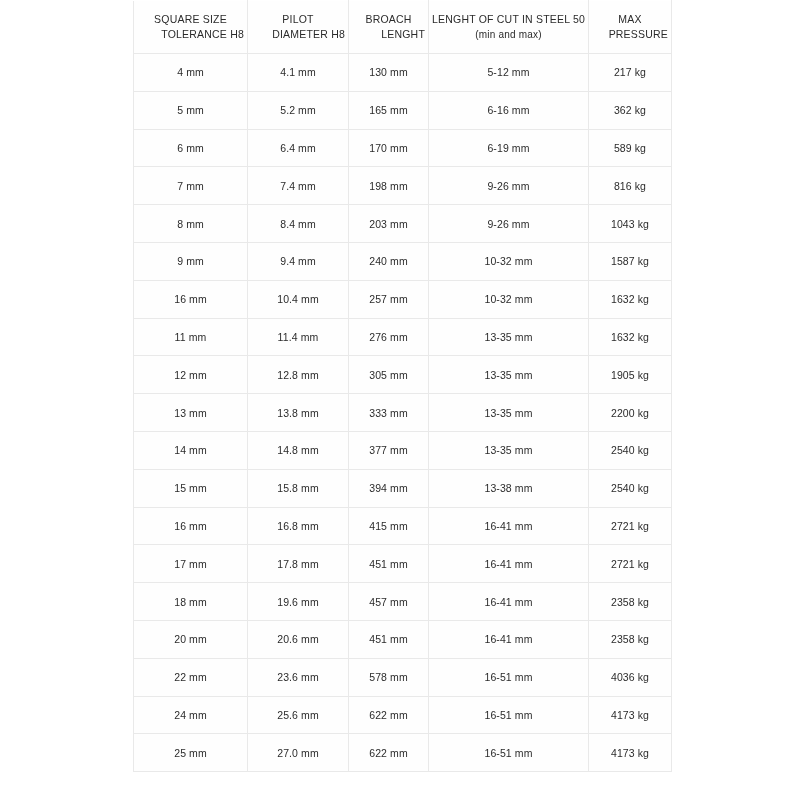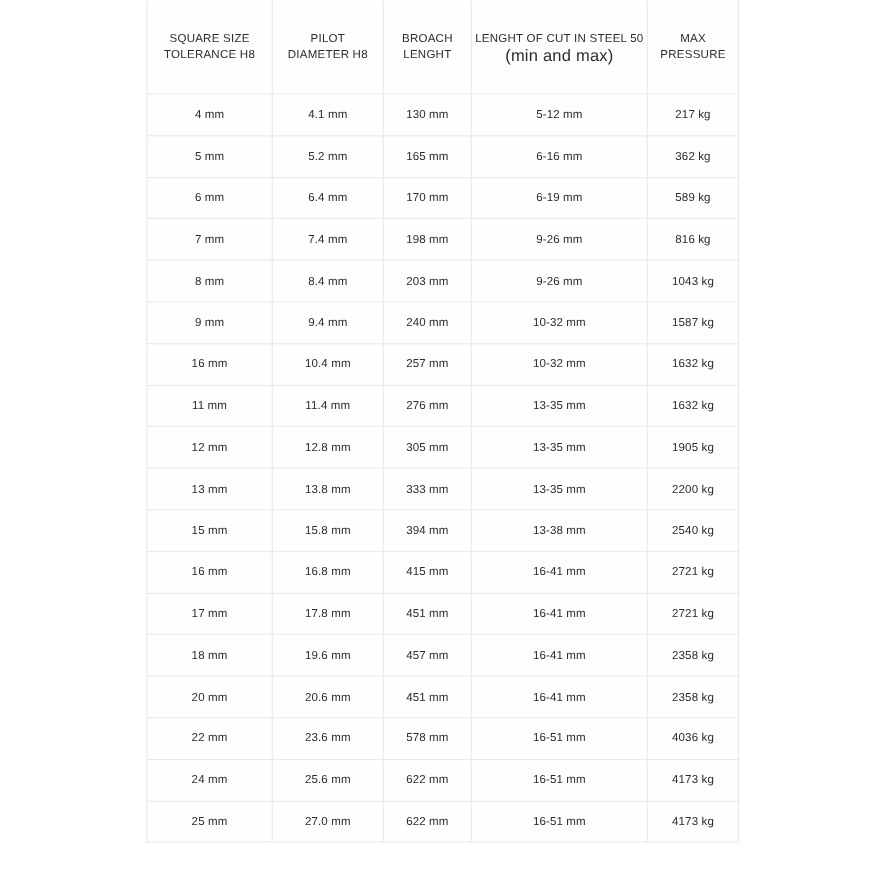--- a/index.html
+++ b/index.html
@@ -43,31 +43,31 @@
     background: #fefefe;
     padding: 0;
   }
   #spec-table thead th {
     height: 52px;
     font-size: 10.5px;
     font-weight: normal;
     letter-spacing: 0.2px;
     line-height: 15px;
     border-top: 1px solid #ffffff;
-    padding: 16px 3px;
+    padding: 0 3px;
   }
   #spec-table tbody td {
     height: 36.8px;
     font-size: 10.5px;
     font-weight: normal;
     letter-spacing: 0.1px;
   }
   .head-line-1 { display: block; }
-  .head-line-2 { display: block; }
-  .head-sub { display: block; font-size: 15px; }
+  .head-line-2 { display: block; text-align: right; }
+  .head-sub { display: block; font-size: 10px; }
 </style>
 </head>
 <body>
 
 <div id="page">
   <table id="spec-table">
     <colgroup>
       <col class="c-square">
       <col class="c-pilot">
       <col class="c-broach">
@@ -163,20 +163,27 @@
           <td>1905 kg</td>
         </tr>
         <tr>
           <td>13 mm</td>
           <td>13.8 mm</td>
           <td>333 mm</td>
           <td>13-35 mm</td>
           <td>2200 kg</td>
         </tr>
         <tr>
+          <td>14 mm</td>
+          <td>14.8 mm</td>
+          <td>377 mm</td>
+          <td>13-35 mm</td>
+          <td>2540 kg</td>
+        </tr>
+        <tr>
           <td>15 mm</td>
           <td>15.8 mm</td>
           <td>394 mm</td>
           <td>13-38 mm</td>
           <td>2540 kg</td>
         </tr>
         <tr>
           <td>16 mm</td>
           <td>16.8 mm</td>
           <td>415 mm</td>

